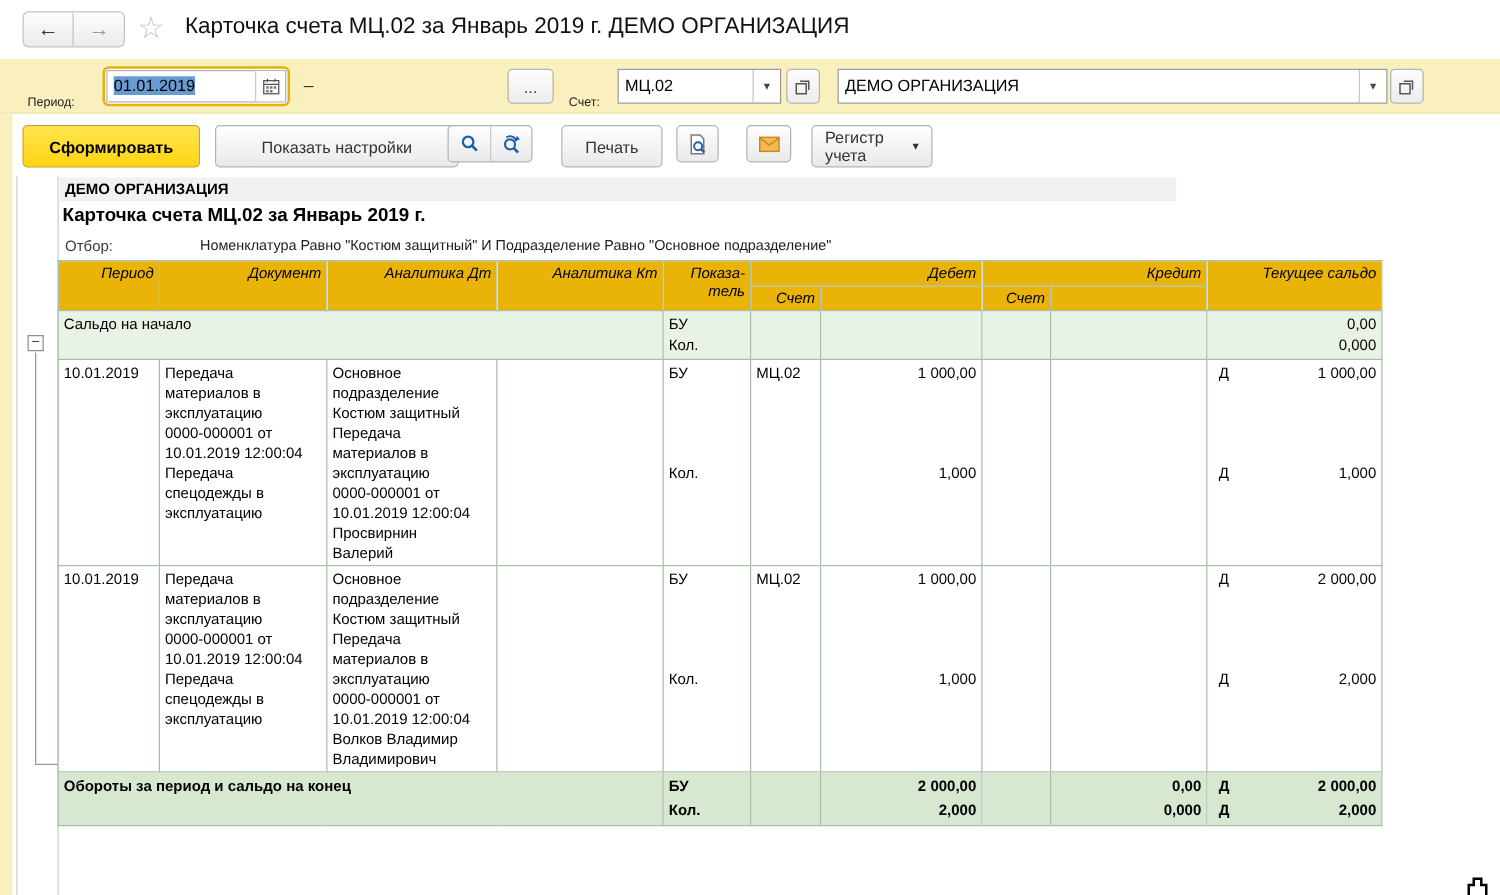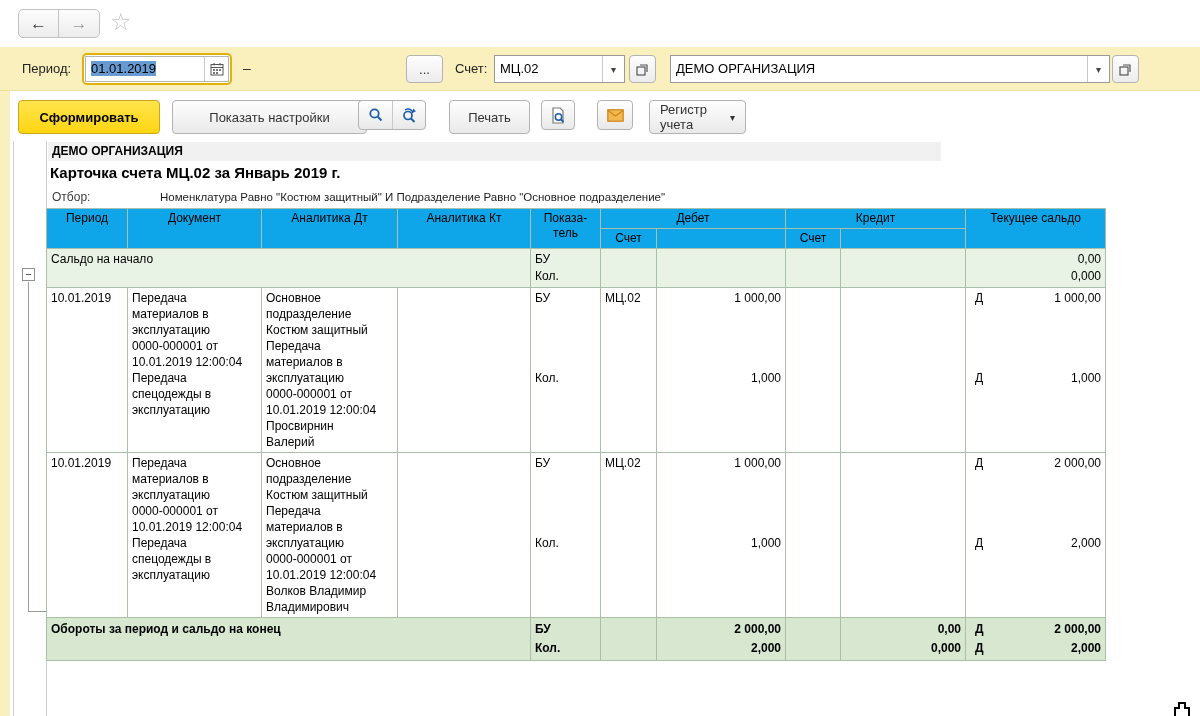--- a/index.html
+++ b/index.html
@@ -8,21 +8,21 @@
   
   #titlebar { left:0; top:0; width:1200px; height:47px; background:#fff; }
   .navgroup { left:18px; top:9px; display:flex; border:1px solid #c2c2c2; border-radius:5px; overflow:hidden; background:linear-gradient(#fdfdfd,#ececec); }
   .navbtn { width:40px; height:27px; display:flex; align-items:center; justify-content:center; font-size:17px; cursor:pointer; }
   .navbtn.back { border-right:1px solid #c2c2c2; color:#3b3b3b; }
   .navbtn.fwd { color:#9b9b9b; }
   .star { left:110px; top:8px; font-size:24px; color:#c4c4c4; }
   .wintitle { left:148px; top:10px; font-size:18px; color:#111; white-space:nowrap; }
   
   #filterbar { left:0; top:47px; width:1200px; height:44px; background:#FAF0BE; border-bottom:1px solid #ecdf9e; }
-  .flabel { position:absolute; top:14px; font-size:13px; color:#222; }
+  .flabel { position:absolute; top:30px; font-size:10px; color:#222; }
   .field { position:absolute; background:#fff; border:1px solid #9a9a9a; display:flex; align-items:stretch; height:28px; }
   .field .txt { flex:1; font-size:13px; padding:5px 4px 0 5px; white-space:nowrap; overflow:hidden; }
   .icbtn { width:24px; display:flex; align-items:center; justify-content:center; border-left:1px solid #c9c9c9; background:#fff; cursor:pointer; }
   .focuswrap { position:absolute; border:2px solid #e2b10c; border-radius:5px; padding:1px; background:#fff; display:flex; height:32px; }
   .focuswrap .inner { display:flex; border:1px solid #b5b5b5; }
   .focuswrap .txt { width:118px; font-size:13px; padding:4px 4px 0 5px; }
   .sel { background:#699bd3; }
   .combo-arrow { width:22px; display:flex; align-items:center; justify-content:center; border-left:1px solid #c9c9c9; font-size:10px; color:#444; cursor:pointer; }
   .sqbtn { position:absolute; width:27px; height:28px; background:linear-gradient(#fdfdfd,#ececec); border:1px solid #b3b3b3; border-radius:4px; display:flex; align-items:center; justify-content:center; cursor:pointer; }
   .dash { position:absolute; top:13px; font-size:14px; color:#333; }
@@ -38,21 +38,21 @@
   
   .leftstrip { left:0; top:91px; width:10px; height:625px; background:#FAF0BE; }
   .vline { width:1px; background:#cdcdcd; }
   .orgband { left:48px; top:142px; width:893px; height:19px; background:#f1f1f1; font-size:12px; font-weight:bold; line-height:19px; padding-left:4px; }
   .rtitle { left:50px; top:164px; font-size:15px; font-weight:bold; }
   .otborlab { left:52px; top:190px; font-size:12px; color:#3c3c3c; }
   .otbortxt { left:160px; top:191px; font-size:11.5px; color:#1d1d1d; }
   
   table.rep { position:absolute; left:46px; top:208px; width:1059px; border-collapse:collapse; table-layout:fixed; font-size:12px; }
   table.rep th, table.rep td { border:1px solid #a9bfa9; vertical-align:top; padding:2px 4px; overflow:hidden; }
-  table.rep th { background:#0ea5e9; font-weight:normal; text-align:center; line-height:15px; }
+  table.rep th { background:#eab308; font-weight:normal; text-align:right; line-height:15px;font-style:italic; }
   th.ac { text-align:center; }
   .pre { white-space:pre-line; line-height:16px; }
   tr.hrow1 th, tr.hrow2 th { height:20px; }
   tr.opening td { background:#E9F3E5; height:37px; line-height:17px; }
   tr.datarow td { height:158px; background:#fff; line-height:16px; }
   tr.totals td { background:#D8E7D0; font-weight:bold; height:40px; line-height:19px; }
   .ar { text-align:right; }
   .l1 { line-height:16px; }
   .l2 { margin-top:64px; line-height:16px; }
   .flag { display:flex; justify-content:space-between; }
@@ -69,20 +69,21 @@
 <div id="titlebar" class="abs">
   <div class="navgroup abs">
     <div class="navbtn back">
         <span>←</span>
       </div>
     <div class="navbtn fwd">
         <span>→</span>
       </div>
   </div>
   <div class="star abs">☆</div>
+  <div class="wintitle abs">Карточка счета МЦ.02 за Январь 2019 г. ДЕМО ОРГАНИЗАЦИЯ</div>
 </div>
 
 <div id="filterbar" class="abs">
   <span class="flabel" style="left:22px">Период:</span>
 
   <div class="focuswrap" style="left:82px; top:6px;">
     <div class="inner">
       <div class="txt"><span class="sel">01.01.2019</span></div>
       <div class="icbtn">
         <svg width="14" height="14" viewBox="0 0 14 14">

